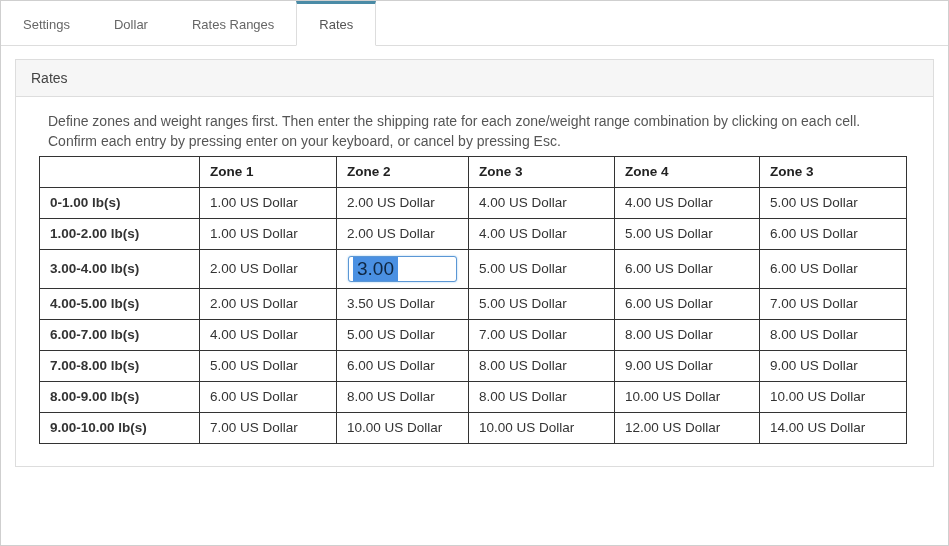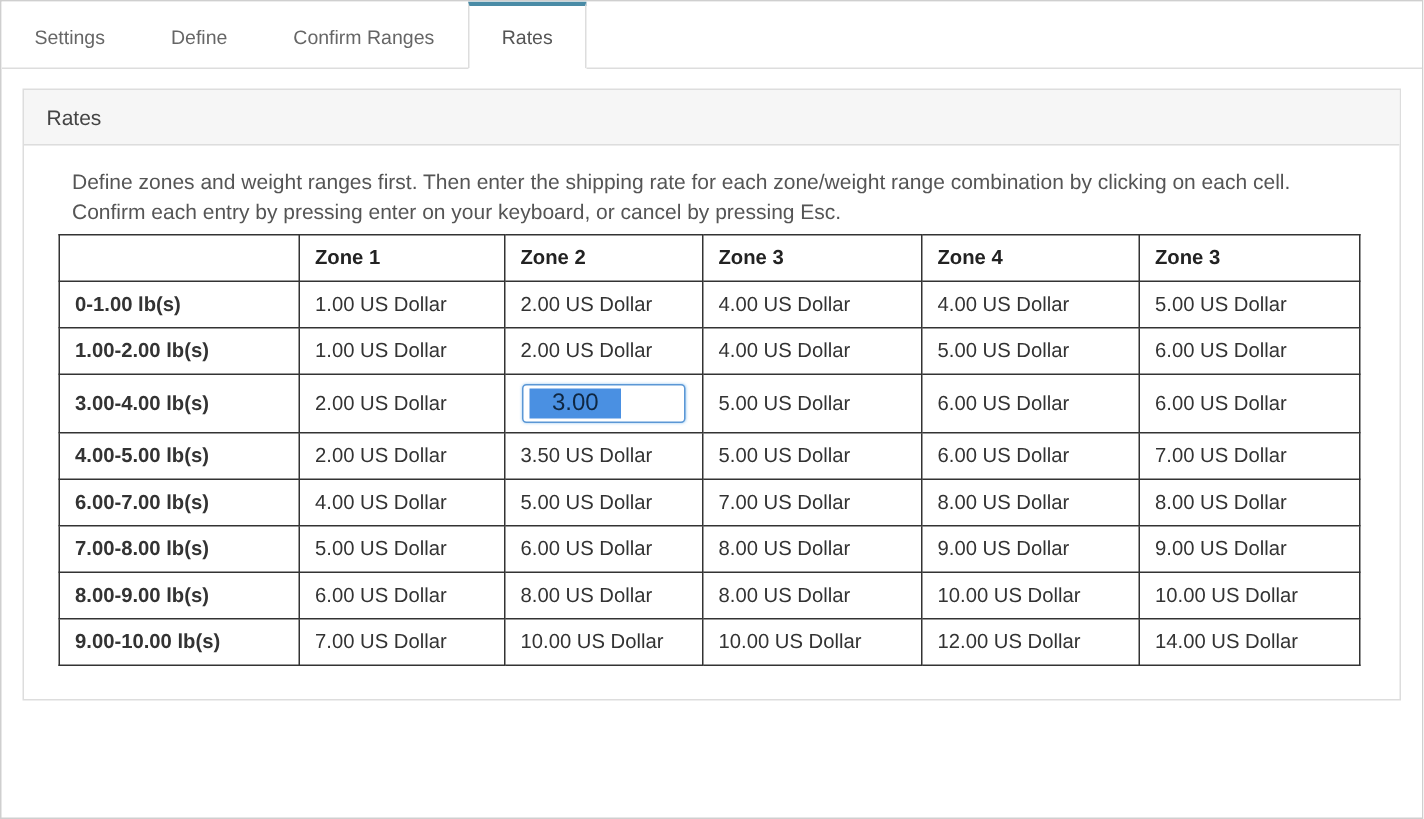--- a/index.html
+++ b/index.html
@@ -90,33 +90,33 @@
     border-radius: 3px;
     background: #fff;
     box-shadow: 0 0 2px rgba(102,175,233,.7);
     display: flex;
     align-items: center;
     padding: 0 4px;
   }
   .cell-input .sel {
     background: #4a90e2;
     color: #0f2742;
-    font-size: 16px;
-    padding: 1px 15px;
+    font-size: 19px;
+    padding: 1px 4px;
   }
 </style>
 </head>
 <body>
 
 <div class="page">
 
   <div class="tabbar">
     <div class="tab">Settings</div>
-    <div class="tab">Define</div>
-    <div class="tab">Confirm Ranges</div>
+    <div class="tab">Dollar</div>
+    <div class="tab">Rates Ranges</div>
     <div class="tab active">Rates</div>
   </div>
 
   <div class="panel">
     <div class="panel-header">Rates</div>
     <div class="panel-body">
       <p class="desc">Define zones and weight ranges first. Then enter the shipping rate for each zone/weight range combination by clicking on each cell. Confirm each entry by pressing enter on your keyboard, or cancel by pressing Esc.</p>
 
       <table class="rates">
         <colgroup>

